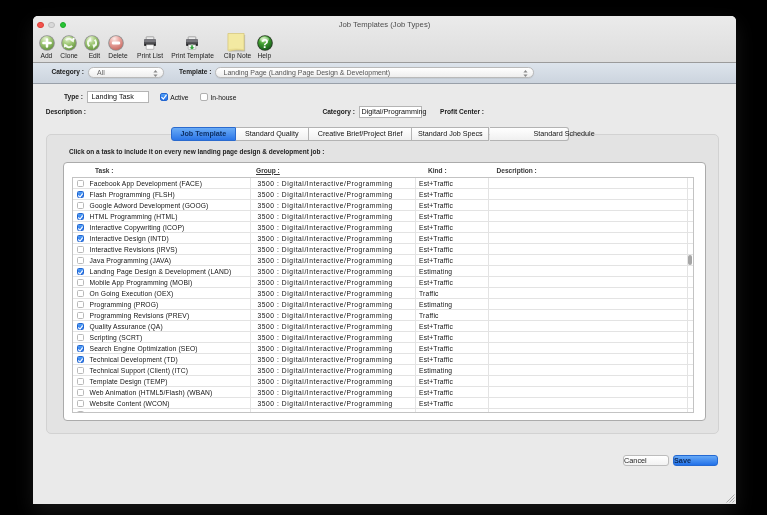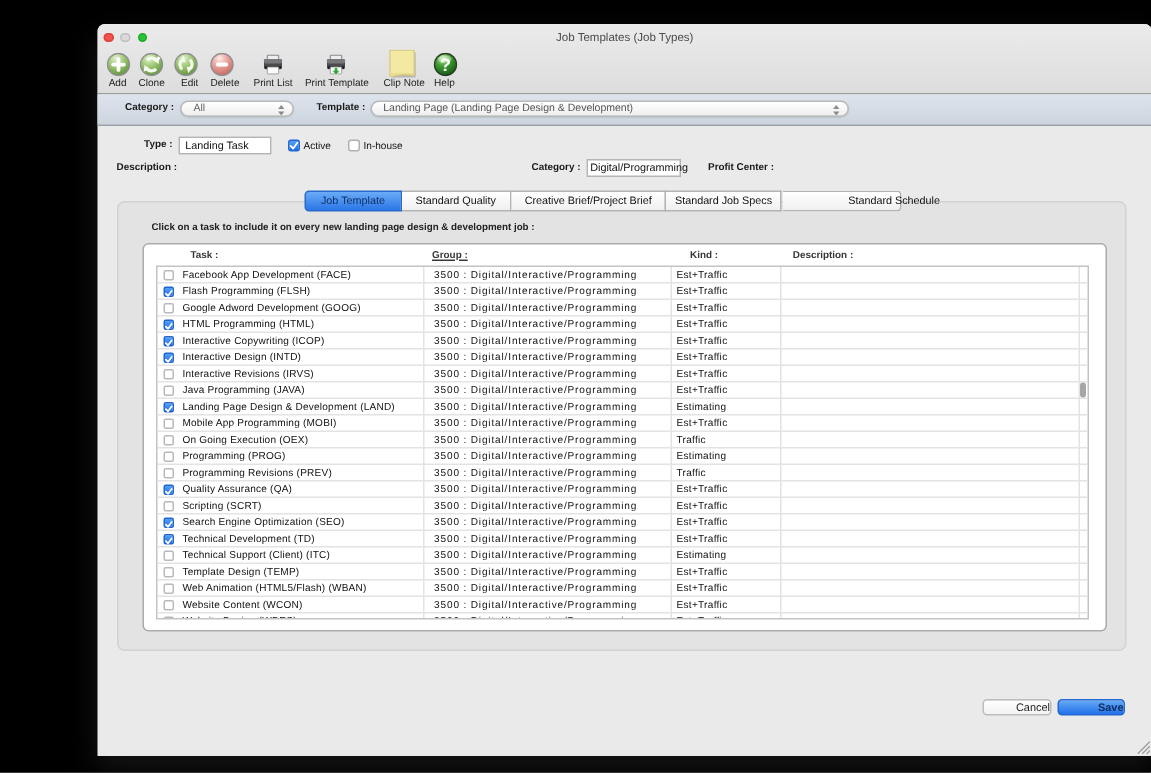--- a/index.html
+++ b/index.html
@@ -1,51 +1,51 @@
 <!DOCTYPE html>
 <html><head><meta charset="utf-8"><style>
 * { margin:0; padding:0; box-sizing:border-box; }
 html,body { width:767px; height:515px; background:#000; font-family:"Liberation Sans", sans-serif; overflow:hidden; }
-.win { position:absolute; left:33px; top:16px; width:703px; height:488px; background:#eaeaea; border-radius:5px 5px 0 0; box-shadow:0 8px 20px rgba(40,40,40,0.55);margin-left:32px; }
+.win { position:absolute; left:33px; top:16px; width:703px; height:488px; background:#eaeaea; border-radius:5px 5px 0 0; box-shadow:0 8px 20px rgba(40,40,40,0.55); }
 .chrome { position:absolute; left:0; top:0; width:703px; height:47px; background:linear-gradient(#ebebeb,#dddddd); border-radius:5px 5px 0 0; border-bottom:1px solid #9b9b9b; }
 .tl { position:absolute; top:5.5px; width:6.6px; height:6.6px; border-radius:50%; }
 .tl.r { left:4px; background:#f3534e; border:0.5px solid #dd4037; }
 .tl.y { left:15.4px; background:#d9d9d9; border:0.5px solid #bfbfbf; }
 .tl.g { left:26.9px; background:#27c433; border:0.5px solid #1daa29; }
 .title { position:absolute; top:4.2px; left:0; width:703px; text-align:center; font-size:7.7px; color:#4c4c4c; }
 .tbi { position:absolute; top:18.7px; width:16px; height:16px; }
 .tbl { position:absolute; top:36.2px; font-size:6.7px; color:#222; transform:translateX(-50%); white-space:nowrap; }
 .catbar { position:absolute; left:0; top:47px; width:703px; height:21px; background:linear-gradient(#dde4ec,#ccd4de); border-bottom:1px solid #99a0a9; }
 .blab { position:absolute; font-size:6.6px; font-weight:bold; color:#1a1a1a; white-space:nowrap; }
 .dd { position:absolute; height:11px; background:linear-gradient(#ffffff,#eeeeee); border:1px solid #b9b9b9; border-radius:5.5px; font-size:7px; color:#666; line-height:9.5px; padding-left:8px; box-shadow:0 0.5px 1px rgba(0,0,0,.12); }
 .step { position:absolute; right:5px; top:2.2px; width:5px; height:7px; }
 .fld { position:absolute; height:11.5px; background:#fff; border:1px solid #b4b4b4; font-size:7.2px; color:#111; line-height:10px; padding-left:3.5px; white-space:nowrap; }
 .cbx { position:absolute; width:8px; height:8px; background:#fff; border:1px solid #b0b0b0; border-radius:2px; }
 .cbx.on { background:linear-gradient(#53a1f6,#2470e9); border:1px solid #2265cf; }
 .lab { position:absolute; font-size:6.7px; color:#111; white-space:nowrap; }
 .tab { position:absolute; z-index:3; top:111px; height:13.5px; background:linear-gradient(#ffffff,#f0f0f0); border:1px solid #b3b3b3; border-left:none; font-size:7.2px; color:#111; text-align:center; line-height:12px; white-space:nowrap; }
 .tab.first { border-radius:3px 0 0 3px; border-left:1px solid #b3b3b3; }
 .tab.last { border-radius:0 3px 3px 0;padding-left:44px; }
-.tab.sel { background:linear-gradient(#6aacf6,#2b76e8); color:#0e3166; border-color:#2a6ace; }
+.tab.sel { background:linear-gradient(#6aacf6,#2b76e8); color:#0e3166; border-color:#2a6ace;font-weight:bold; }
 .panel { position:absolute; left:13px; top:117.5px; width:673px; height:300.5px; background:#e3e3e3; border:1px solid #d2d2d2; border-radius:5px; }
 .instr { position:absolute; left:36px; top:132.4px; font-size:6.5px; font-weight:bold; color:#222; }
 .wbox { position:absolute; left:30px; top:146px; width:642.5px; height:259px; background:#fff; border:1px solid #ababab; border-radius:4px; }
 .hdr { position:absolute; top:150.8px; font-size:6.6px; font-weight:bold; color:#383838; }
 .itable { position:absolute; left:39px; top:161.3px; width:622.4px; height:236.2px; background:#fff; border:1px solid #c3c3c3; overflow:hidden; }
 .row { position:absolute; left:0; width:620.4px; height:11px; border-bottom:1px solid #e3e3e3; }
 .cb { position:absolute; left:3.9px; top:1.7px; width:6.8px; height:6.8px; background:#fff; border:1px solid #b9b9b9; border-radius:1.5px; }
 .cb.on { background:linear-gradient(#53a1f6,#2470e9); border:1px solid #2265cf; }
 .tick { position:absolute; left:-0.5px; top:-0.5px; width:7px; height:7px; }
 .row span { position:absolute; top:2.2px; font-size:6.7px; color:#111; white-space:nowrap; }
 .row span.t1 { left:16.6px; letter-spacing:0.15px; }
 .row span.t2 { left:184.4px; letter-spacing:0.57px; }
 .row span.t3 { left:346px; letter-spacing:0.2px; }
 .colsep { position:absolute; top:0; width:1px; height:236.2px; background:#e3e3e3; }
 .thumb { position:absolute; left:615.2px; top:76.7px; width:4px; height:10.5px; background:#a6a6a6; border-radius:2px; }
-.btn { position:absolute; top:450px; height:10.5px; border-radius:3px; font-size:7.3px; text-align:right; line-height:9.5px; }
+.btn { position:absolute; top:439px; height:10.5px; border-radius:3px; font-size:7.3px; text-align:left; line-height:9.5px; }
 .btn.cancel { left:590px; width:46px; background:linear-gradient(#ffffff,#f2f2f2); border:1px solid #bcbcbc; color:#222; }
 .btn.save { left:640px; width:45px; background:linear-gradient(#66a9f6,#2271e9); border:1px solid #2469d2; color:#0d2e63; font-weight:bold; }
 .grip { position:absolute; right:1px; bottom:1px; width:9px; height:9px; }
 svg text { font-family:"Liberation Sans", sans-serif; }
 </style></head>
 <body>
 <div class="win">
   <div class="chrome"></div>
   <span class="tl r"></span>
     <span class="tl y"></span>

